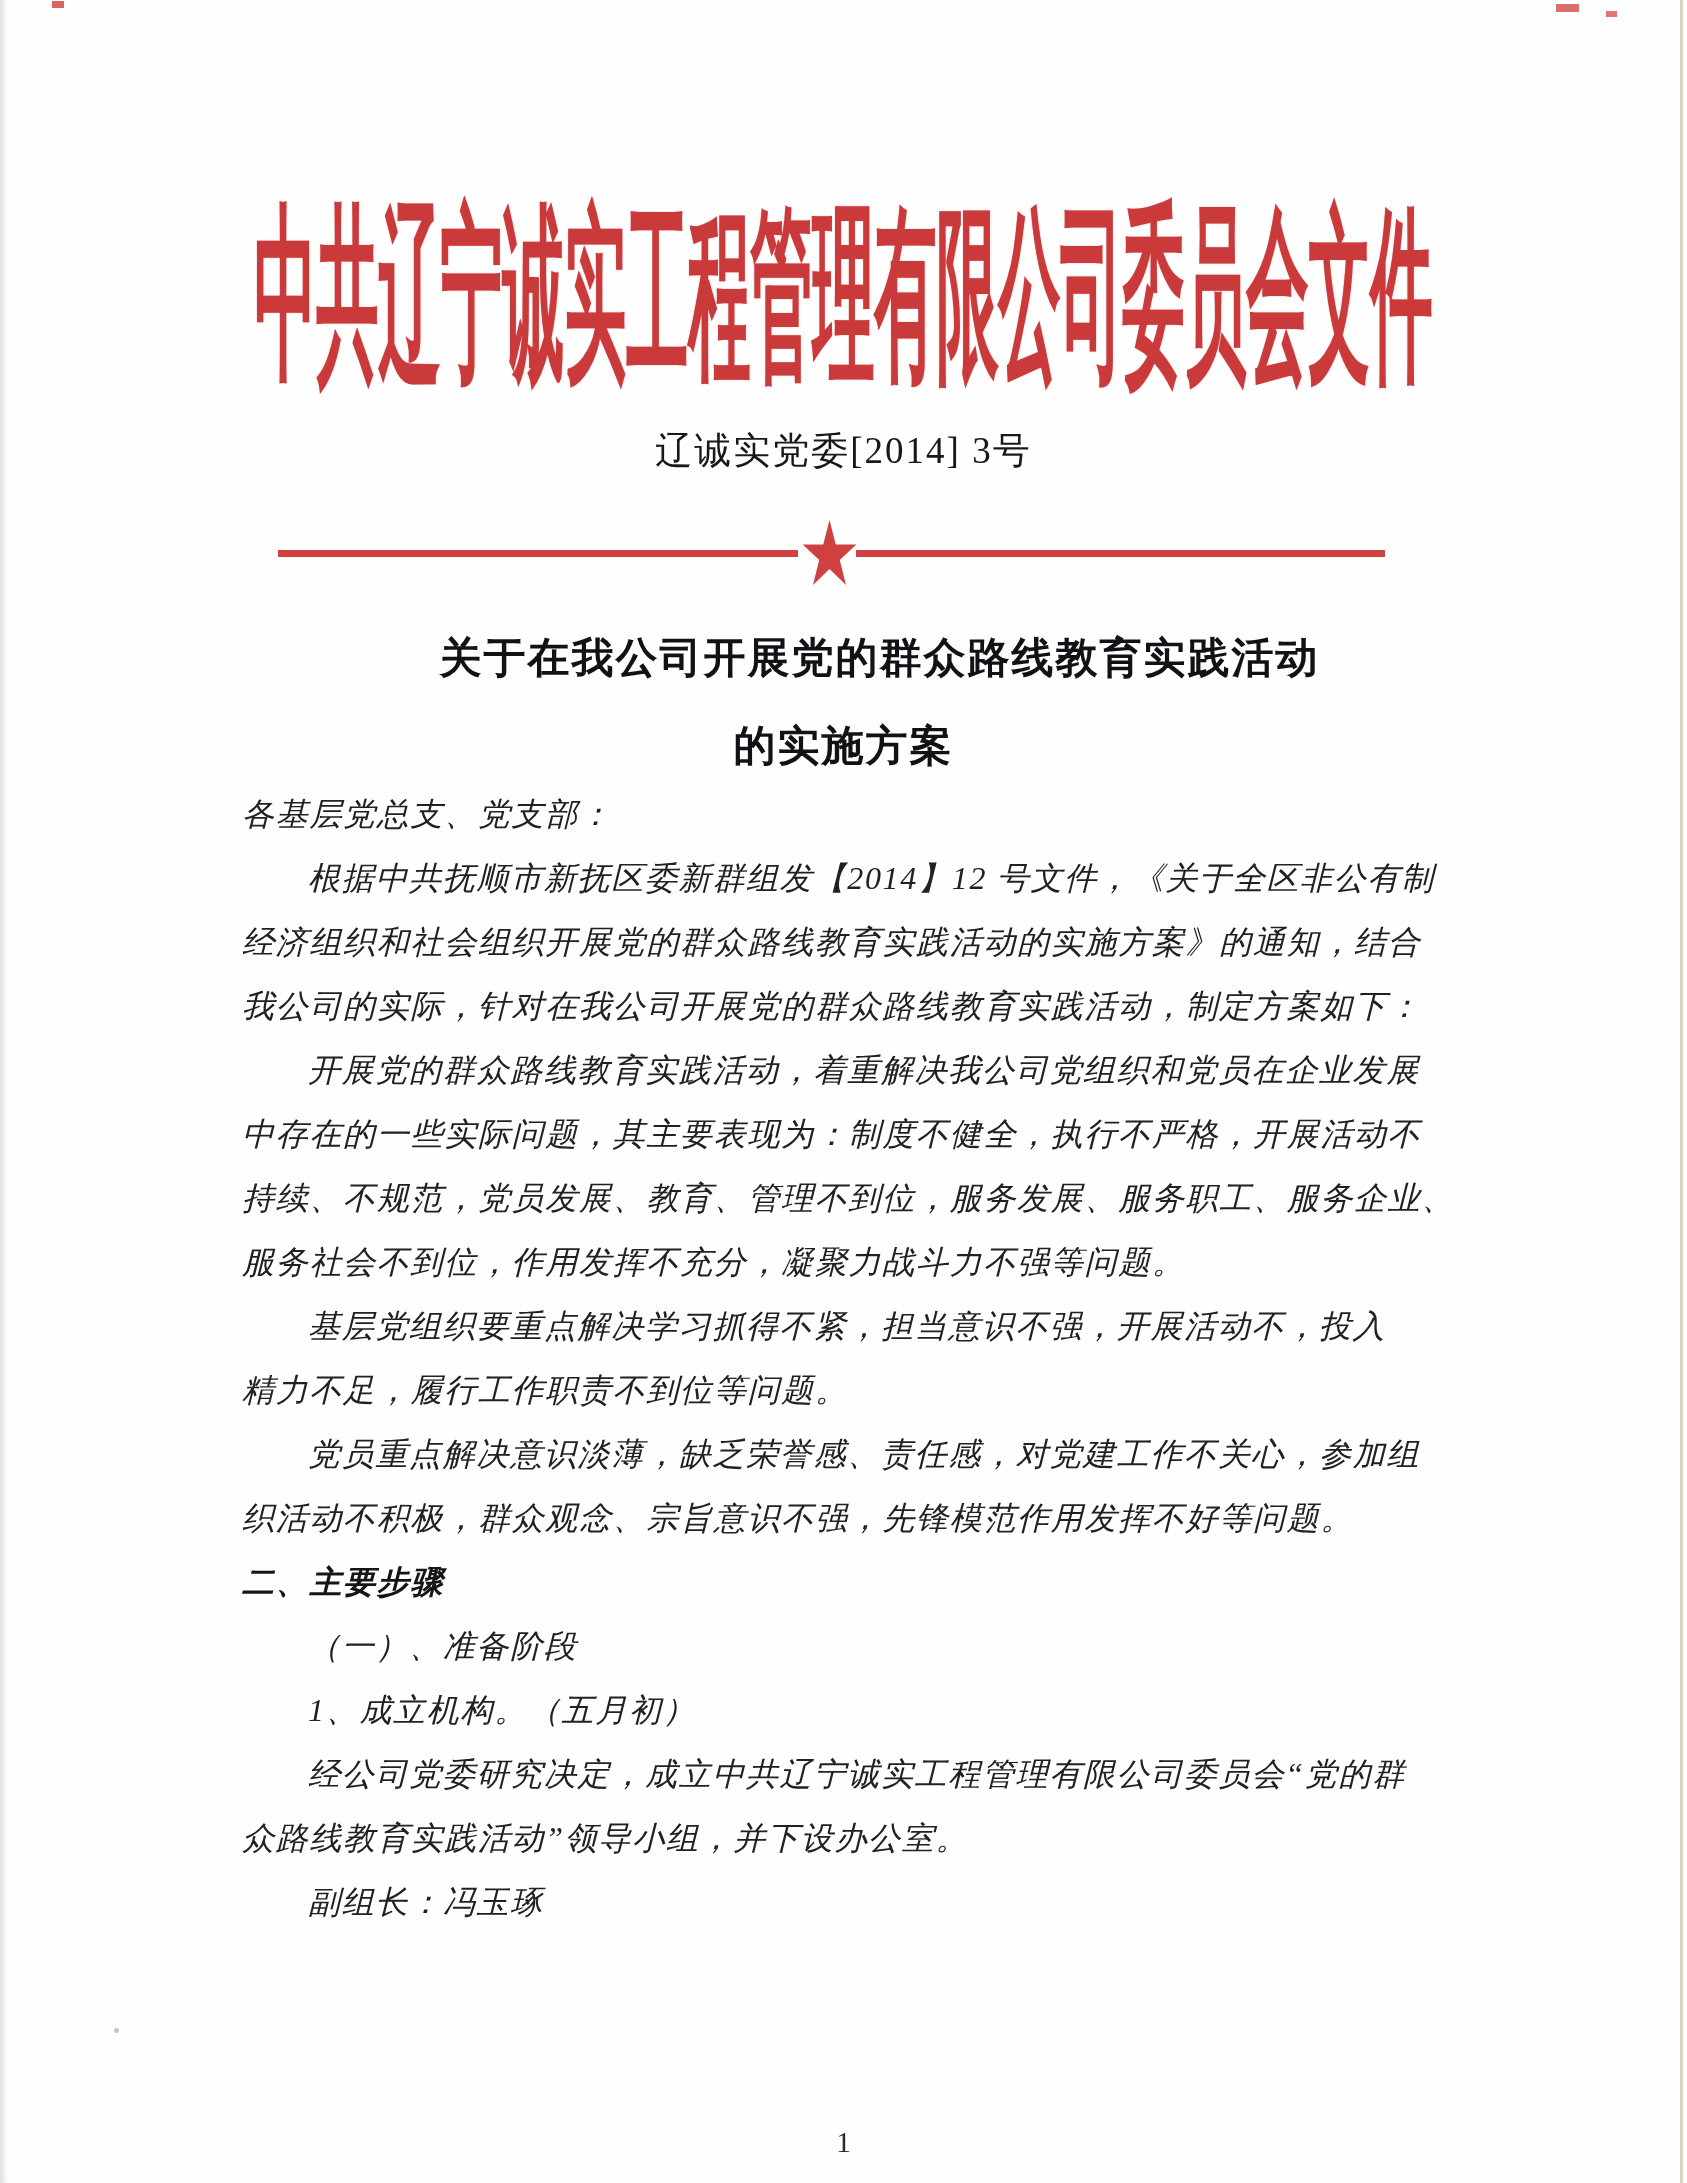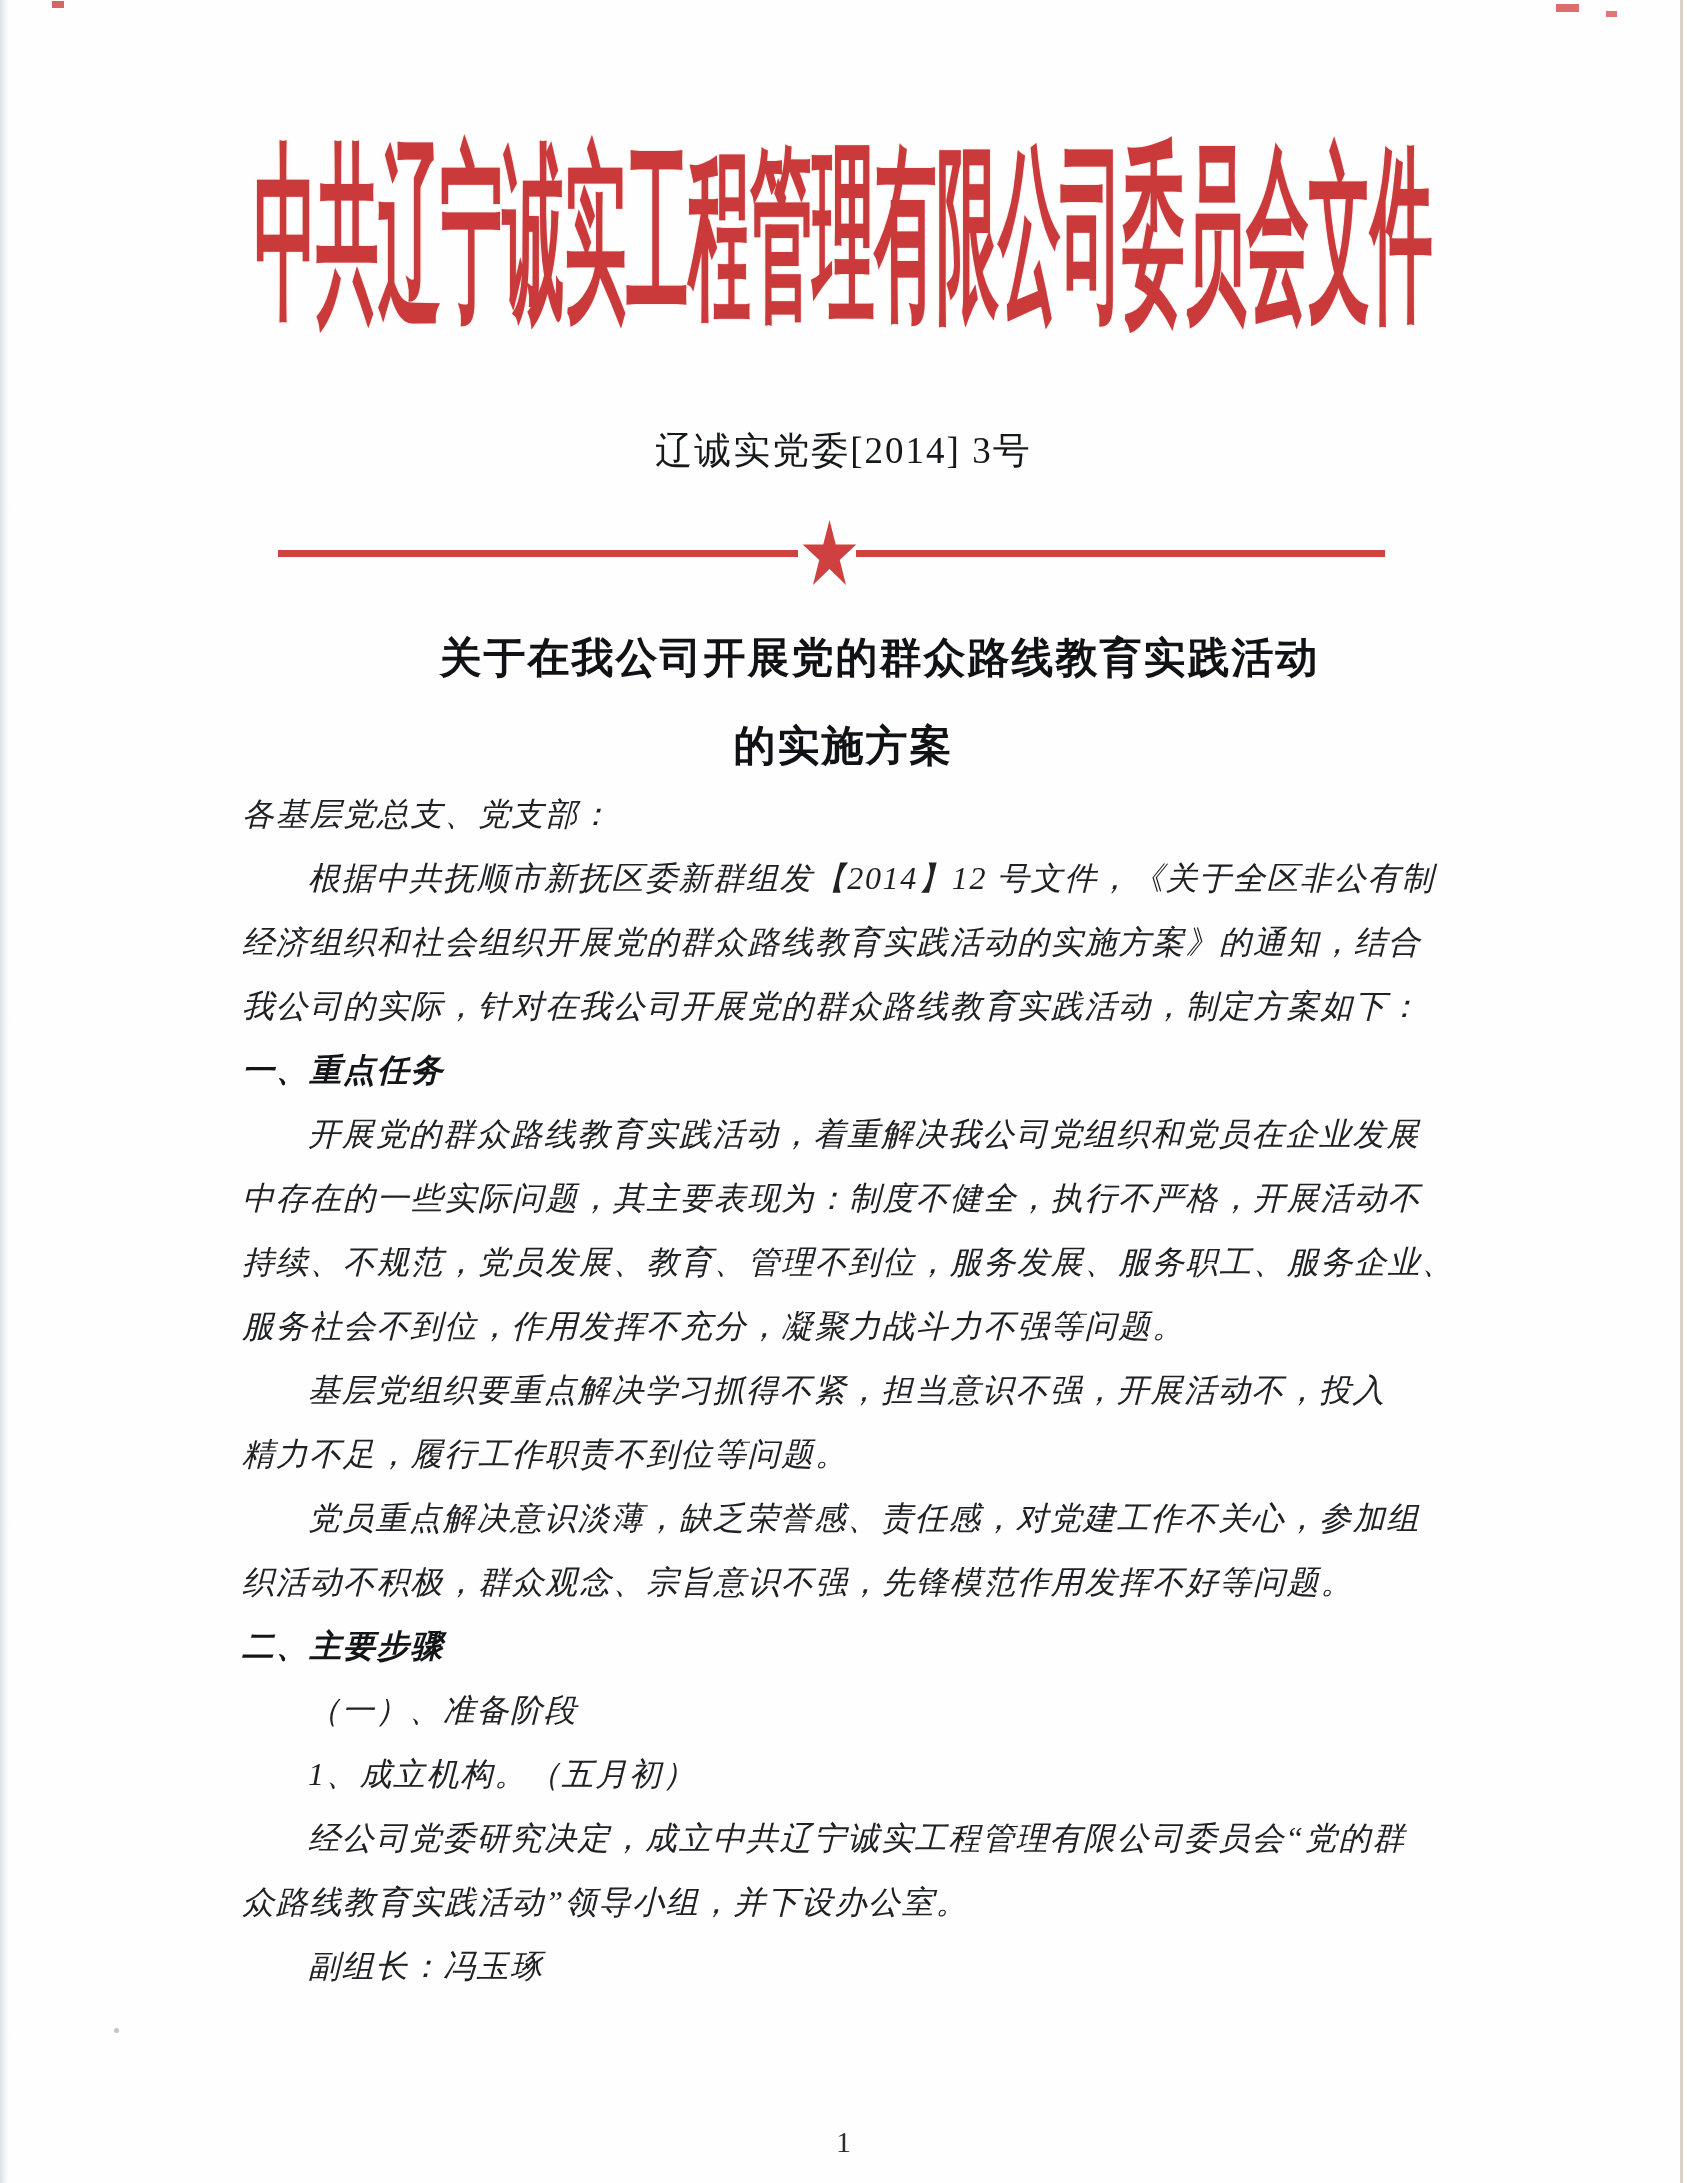--- a/index.html
+++ b/index.html
@@ -26,21 +26,21 @@
     background: #cdc5b2; opacity: 0.75;
   }
   .speck { position: absolute; }
   .speck.red { background: #d24a48; }
   .speck.gray { background: #9aa0a5; border-radius: 50%; }
 
   
   .org-title-wrap {
     position: absolute; top: 193px; left: 50%; transform: translateX(-50%);
     width: 1323px; height: 206px;
-    display: flex; align-items: flex-start; justify-content: center;
+    display: flex; align-items: center; justify-content: center;
   }
   .org-title-wrap .stretch {
     display: inline-block;
     font-size: 62px;
     font-weight: bold;
     white-space: nowrap;
     letter-spacing: 0px;
     color: #cb3a3b;
     transform: scaleY(3.05);
     transform-origin: center;
@@ -130,21 +130,20 @@
   </div>
 
   <div class="doc-title l1">关于在我公司开展党的群众路线教育实践活动</div>
   <div class="doc-title l2">的实施方案</div>
 
   <div class="body-text" id="body-lines">
       <div class="body-line">各基层党总支、党支部：</div>
       <div class="body-line indent">根据中共抚顺市新抚区委新群组发【2014】12 号文件，《关于全区非公有制</div>
       <div class="body-line">经济组织和社会组织开展党的群众路线教育实践活动的实施方案》的通知，结合</div>
       <div class="body-line">我公司的实际，针对在我公司开展党的群众路线教育实践活动，制定方案如下：</div>
-      <div class="body-line bold">一、重点任务</div>
       <div class="body-line indent">开展党的群众路线教育实践活动，着重解决我公司党组织和党员在企业发展</div>
       <div class="body-line">中存在的一些实际问题，其主要表现为：制度不健全，执行不严格，开展活动不</div>
       <div class="body-line">持续、不规范，党员发展、教育、管理不到位，服务发展、服务职工、服务企业、</div>
       <div class="body-line">服务社会不到位，作用发挥不充分，凝聚力战斗力不强等问题。</div>
       <div class="body-line indent">基层党组织要重点解决学习抓得不紧，担当意识不强，开展活动不，投入</div>
       <div class="body-line">精力不足，履行工作职责不到位等问题。</div>
       <div class="body-line indent">党员重点解决意识淡薄，缺乏荣誉感、责任感，对党建工作不关心，参加组</div>
       <div class="body-line">织活动不积极，群众观念、宗旨意识不强，先锋模范作用发挥不好等问题。</div>
       <div class="body-line bold">二、主要步骤</div>
       <div class="body-line indent">（一）、准备阶段</div>

